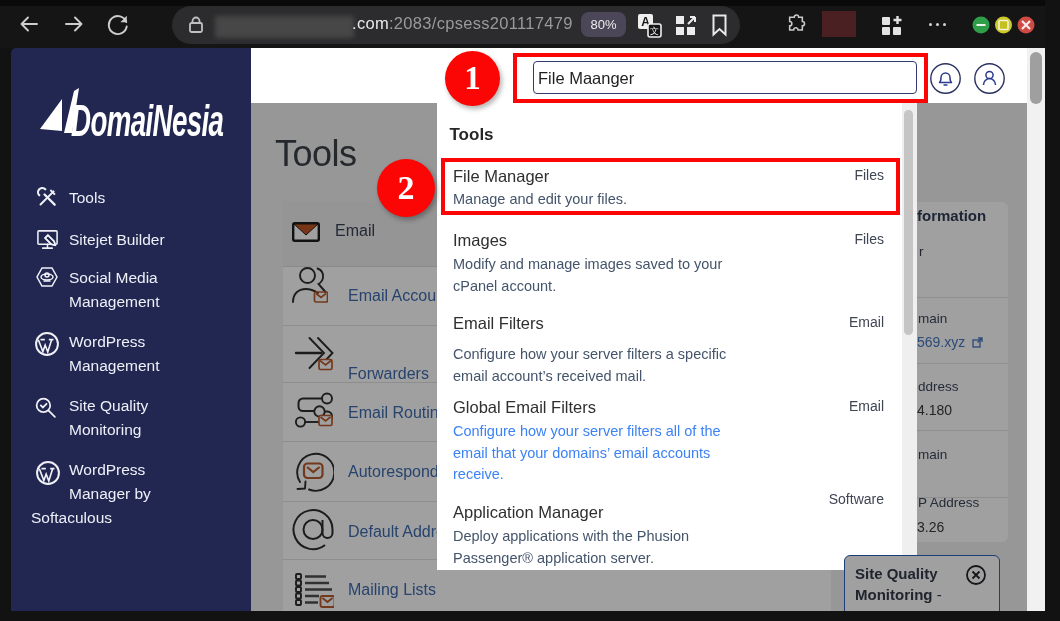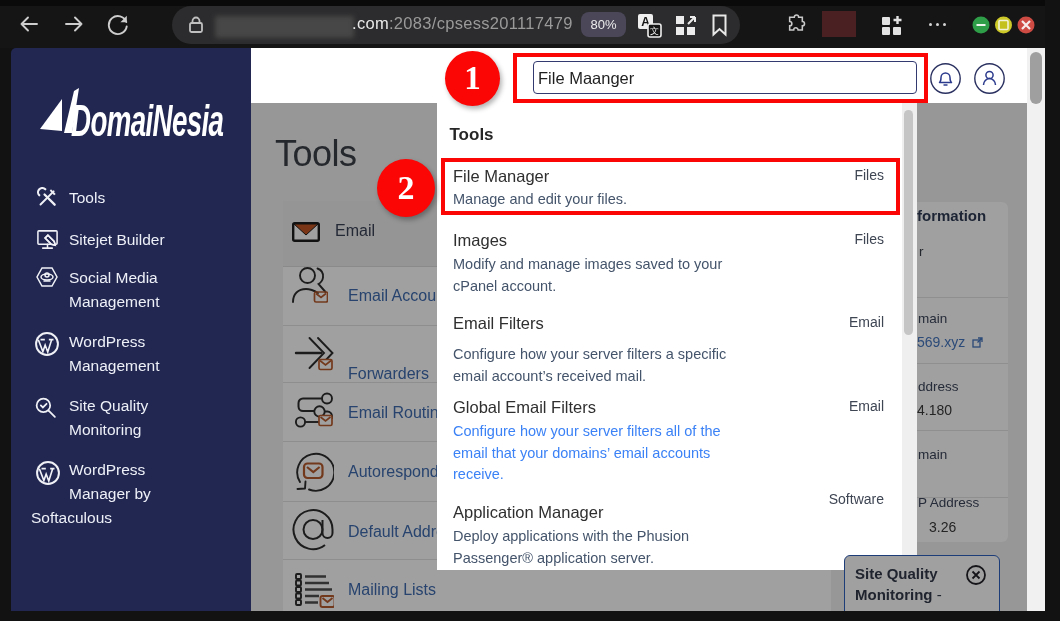--- a/index.html
+++ b/index.html
@@ -291,21 +291,21 @@
     <rect x="1" y="3" width="7" height="7"></rect>
     <path d="M6 1 h4 v4 M10 1 L5.5 5.5"></path>
   </svg>
   <div class="abs" style="left:-4px;top:260px;width:95px;height:1px;background:#8f8f8f;"></div>
   <div class="abs" style="left:1px;top:276px;font-size:13.5px;color:#252b38;">ddress</div>
   <div class="abs" style="left:0px;top:299px;font-size:14px;color:#242424;">4.180</div>
   <div class="abs" style="left:-4px;top:327px;width:95px;height:1px;background:#8f8f8f;"></div>
   <div class="abs" style="left:1px;top:344px;font-size:13.5px;color:#252b38;">main</div>
   <div class="abs" style="left:-4px;top:394px;width:95px;height:1px;background:#8f8f8f;"></div>
   <div class="abs" style="left:1px;top:392px;font-size:13.5px;color:#252b38;">P Address</div>
-  <div class="abs" style="left:0px;top:416px;font-size:14px;color:#242424;padding-left:12px;">3.26</div>
+  <div class="abs" style="left:0px;top:416px;font-size:14px;color:#242424;">3.26</div>
 </div>
 
 <div class="abs" style="left:844px;top:555px;width:156px;height:66px;background:#a0a0a0;border:1.5px solid #1d3d78;border-radius:6px;">
   <div style="position:absolute;left:10px;top:7px;font-size:15px;font-weight:bold;color:#20242e;line-height:21px;">Site Quality<br>Monitoring <span style="font-weight:normal">-</span></div>
   <svg style="position:absolute;right:12px;top:8px;" width="22" height="22" viewBox="0 0 22 22" fill="none" stroke="#16161a" stroke-width="1.8">
     <circle cx="11" cy="11" r="9"></circle>
     <path d="M7.5 7.5 l7 7 M14.5 7.5 l-7 7"></path>
   </svg>
 </div>
 

